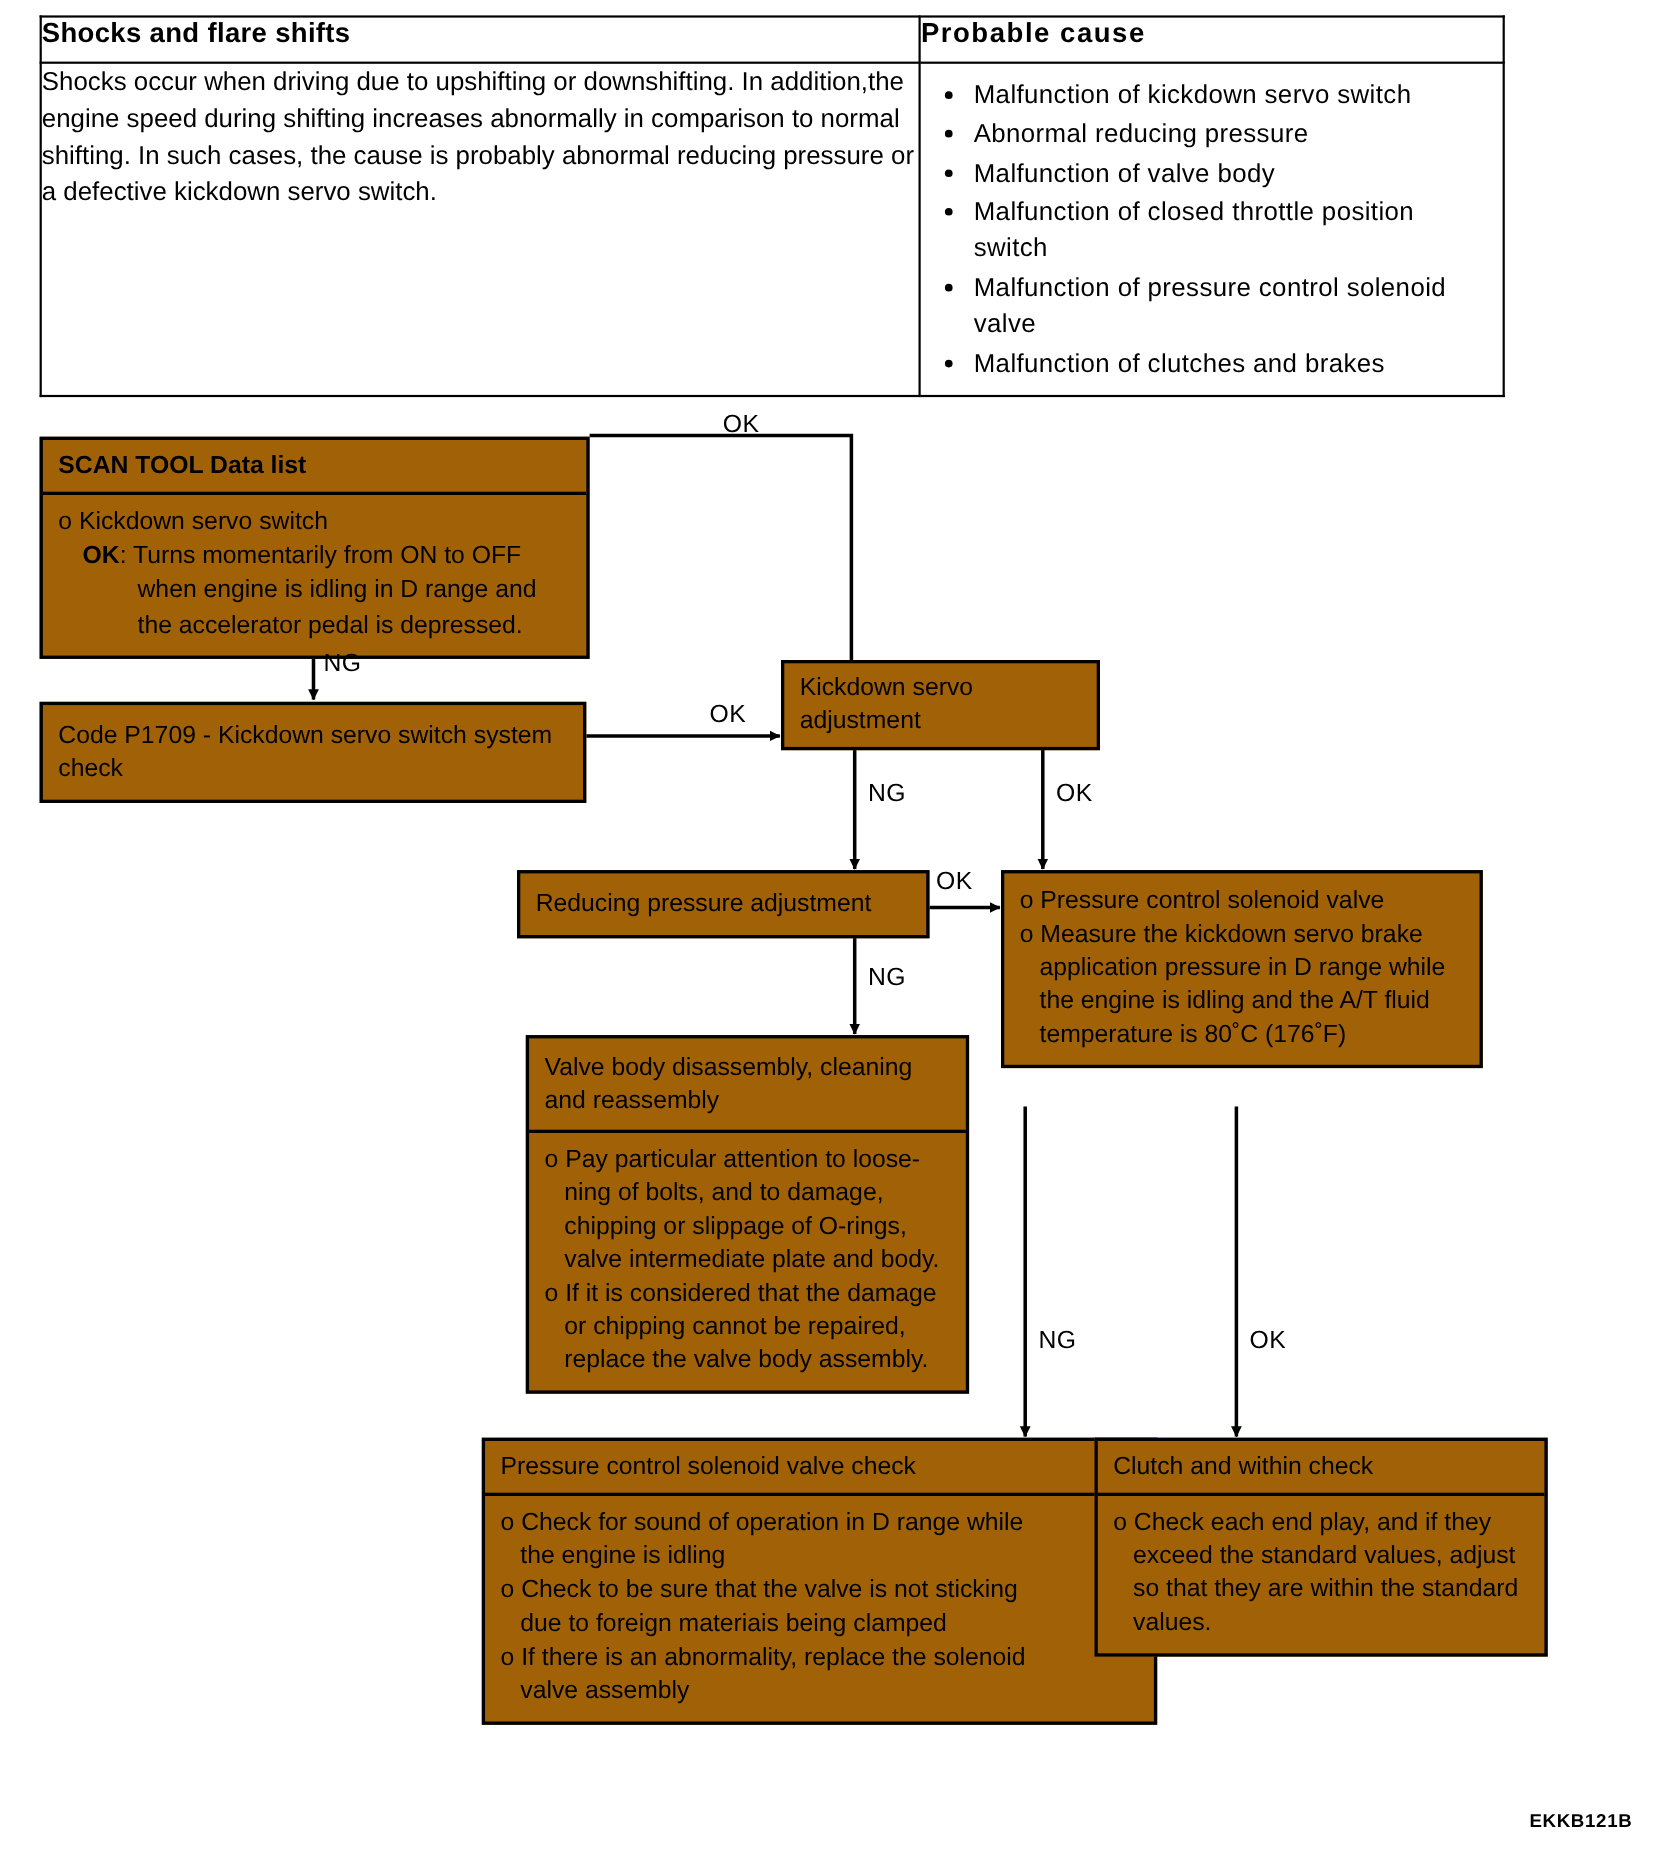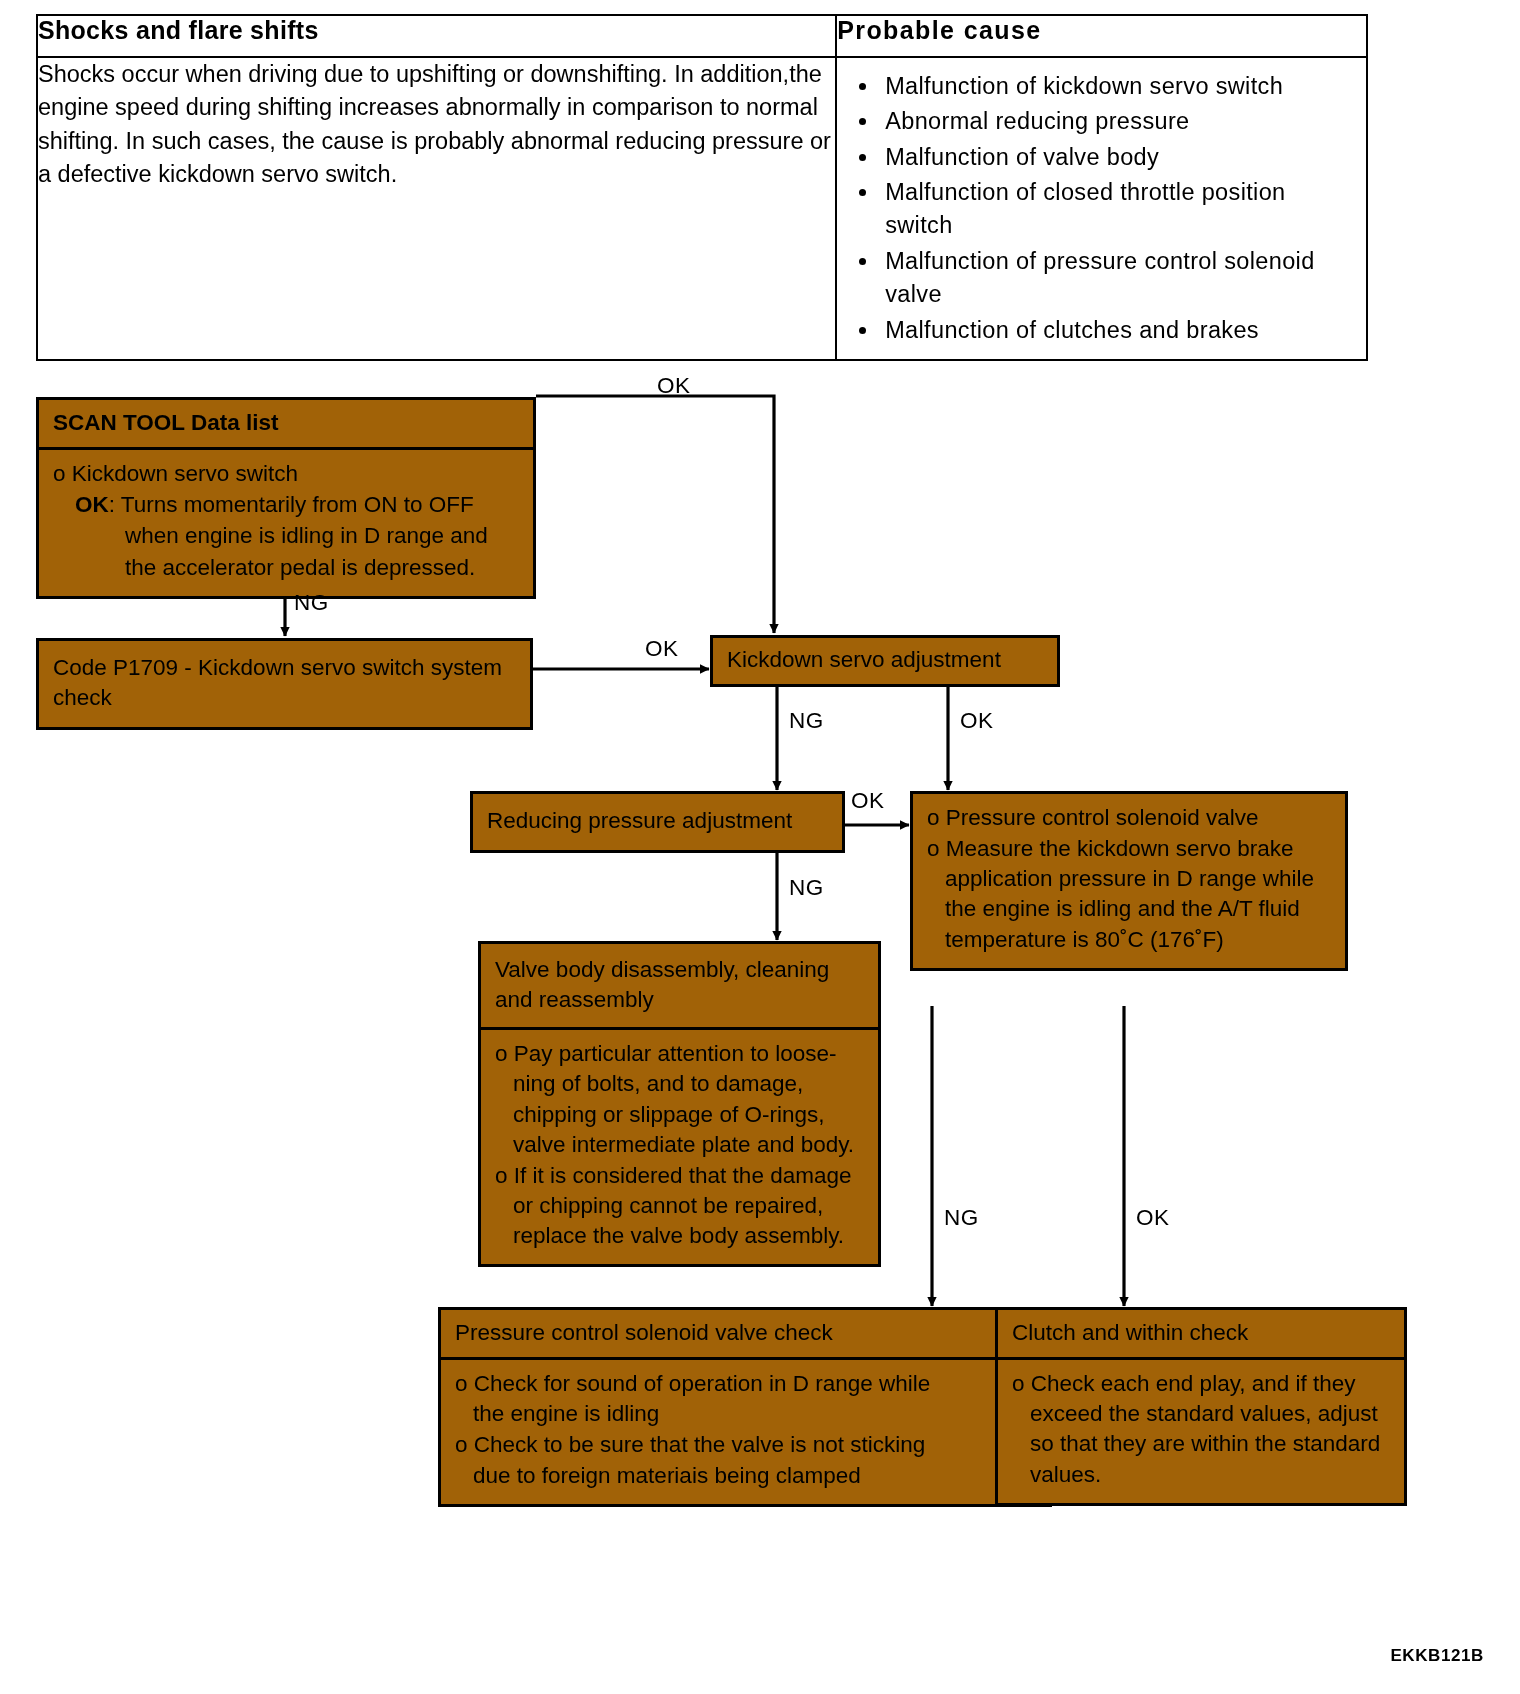--- a/index.html
+++ b/index.html
@@ -194,21 +194,21 @@
   </div>
 </div>
 
 <div class="box" style="left:36px; top:638px; width:497px;">
   <div class="bx-title" style="padding:12px 12px 14px 14px;">
     <span class="item">Code P1709  - Kickdown servo switch</span>
     <span class="item">system check</span>
   </div>
 </div>
 
-<div class="box" style="left:710px; top:635px; width:350px;">
+<div class="box" style="left:710px; top:600px; width:290px;">
   <div class="bx-title" style="padding:7px 10px 9px 14px;">Kickdown servo adjustment</div>
 </div>
 
 <div class="box" style="left:470px; top:791px; width:375px;">
   <div class="bx-title" style="padding:12px 10px 14px 14px;">Reducing pressure adjustment</div>
 </div>
 
 <div class="box hdr-split" style="left:910px; top:791px; width:438px;">
   <div class="bx-body">
     <span class="item hang1">o Pressure control solenoid valve</span>
@@ -233,20 +233,22 @@
   </div>
 </div>
 
 <div class="box hdr-split" style="left:438px; top:1307px; width:614px;">
   <div class="bx-title">Pressure control solenoid valve check</div>
   <div class="bx-body">
     <span class="item hang1" style="white-space: pre-line;">o Check for sound of operation in D range while
 the engine is idling</span>
     <span class="item hang1" style="white-space: pre-line;">o Check to be sure that the valve is not sticking
 due to foreign materiais being clamped</span>
+    <span class="item hang1" style="white-space: pre-line;">o If there is an abnormality, replace the solenoid
+valve assembly</span>
   </div>
 </div>
 
 <div class="box hdr-split" style="left:995px; top:1307px; width:412px;">
   <div class="bx-title">Clutch and within check</div>
   <div class="bx-body">
     <span class="item hang1" style="white-space: pre-line;">o Check each end play, and if they
 exceed the standard values, adjust
 so that they are within the standard
 values.</span>

